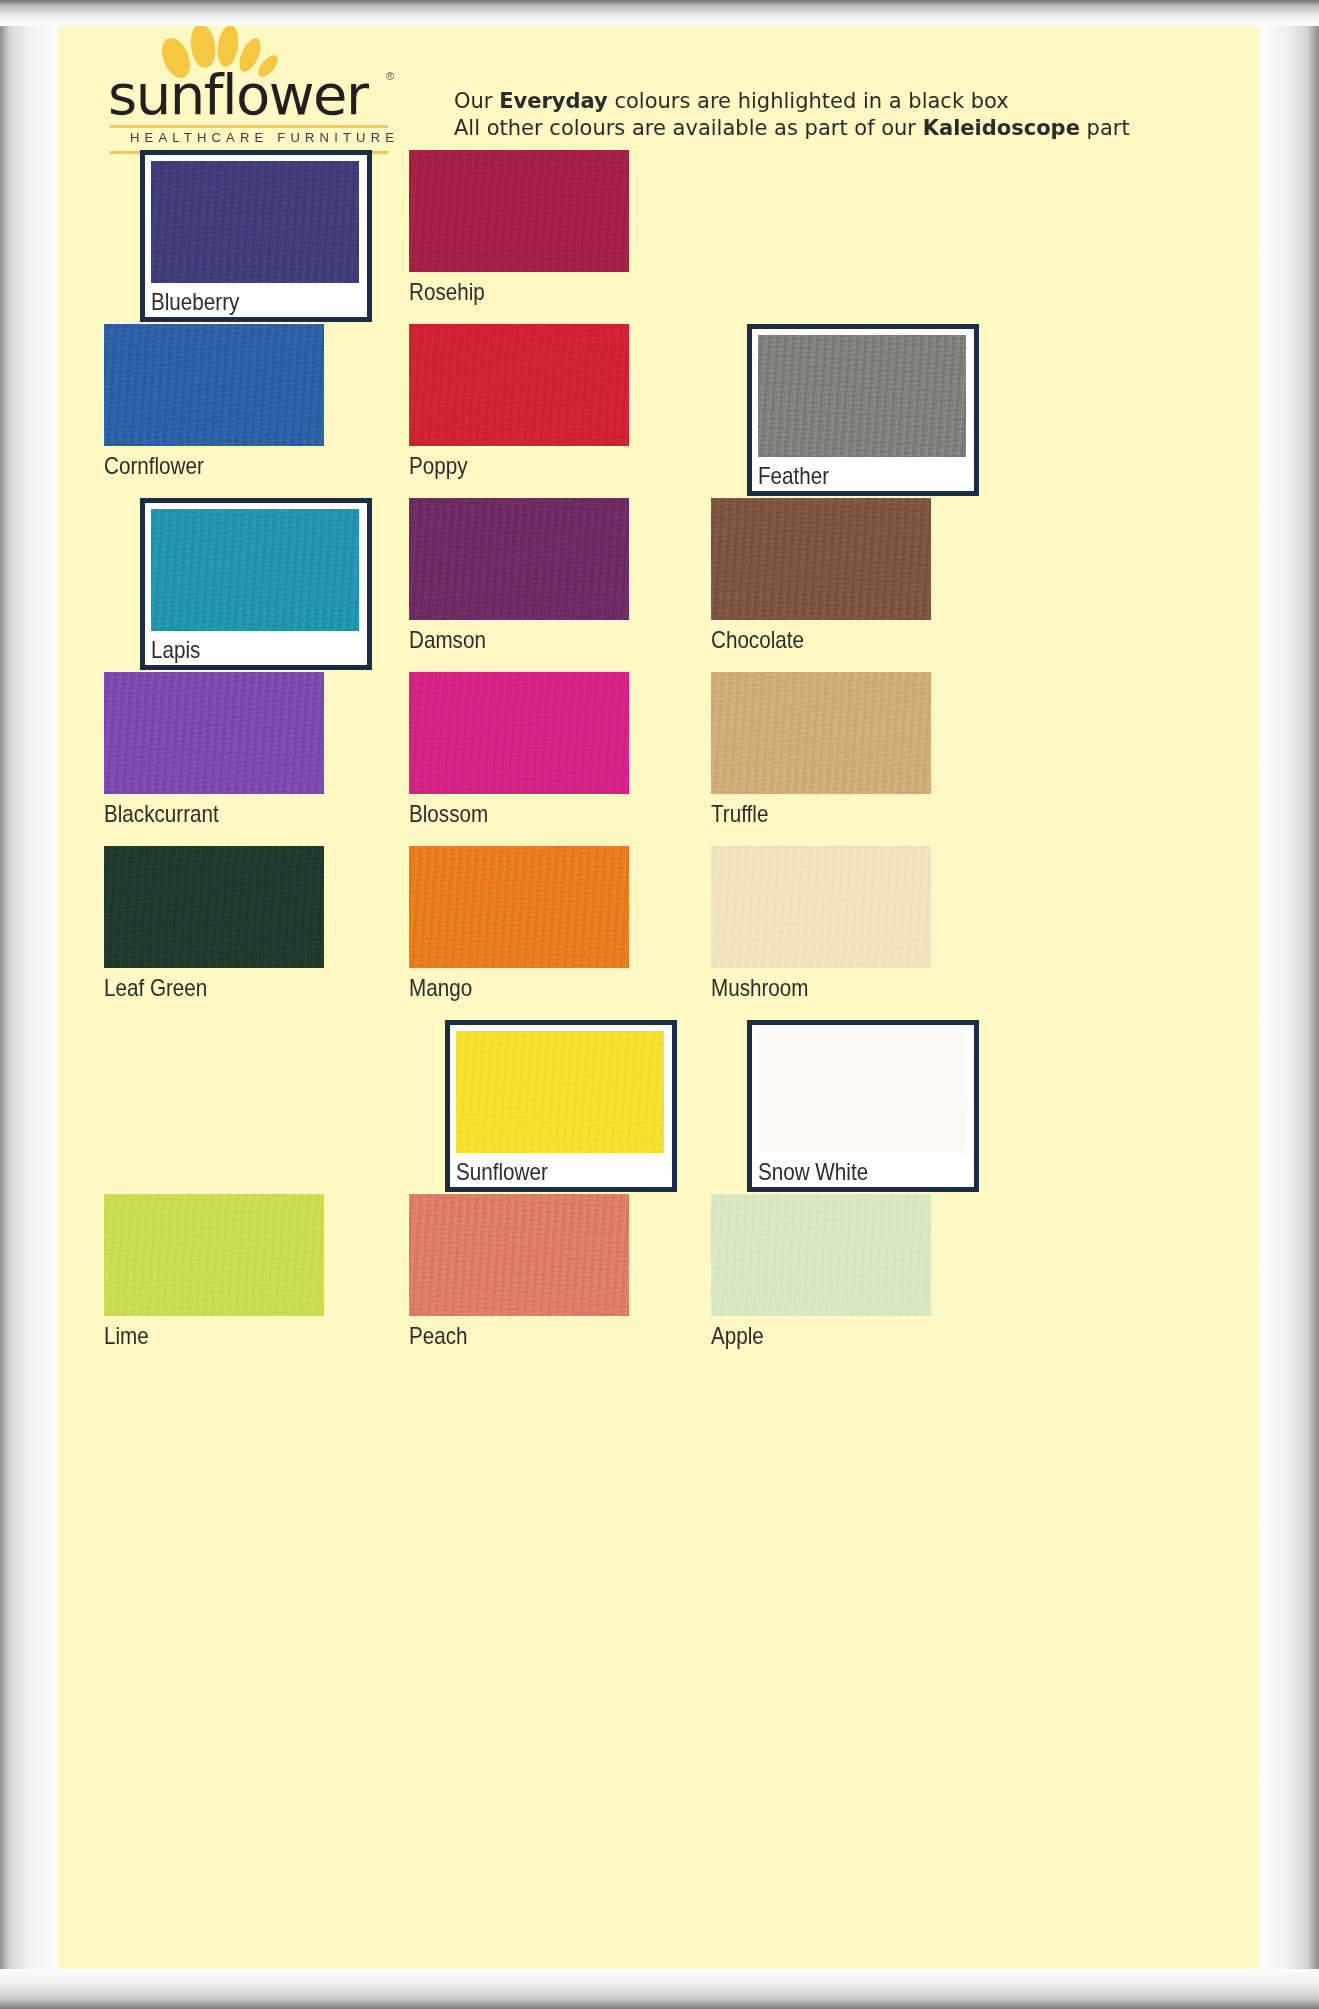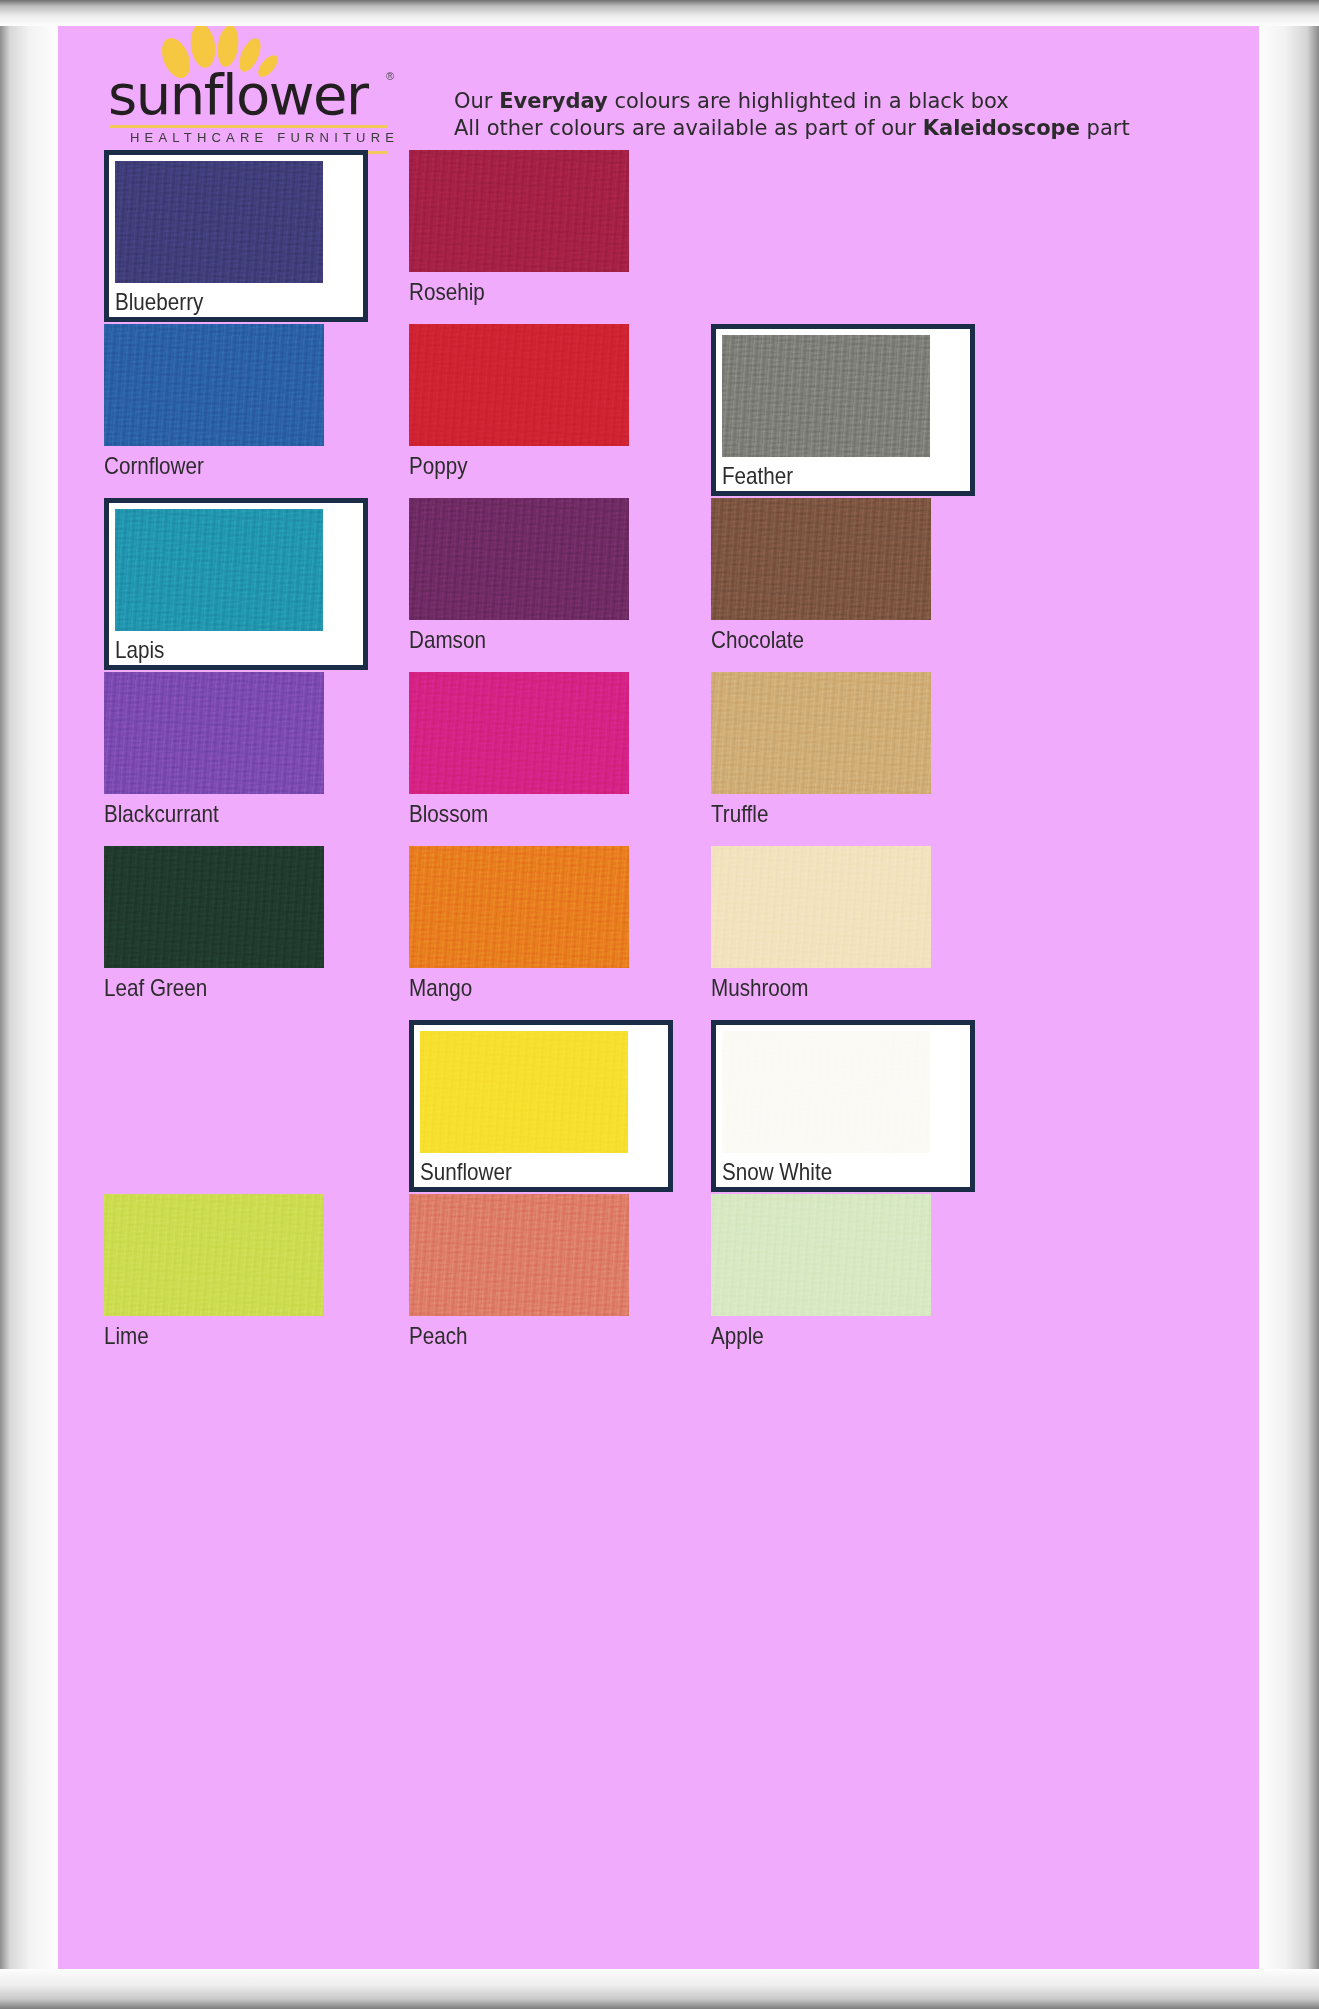--- a/index.html
+++ b/index.html
@@ -4,21 +4,21 @@
 <style>
   html, body {
     margin: 0;
     padding: 0;
     background: #9a9a9a;
   }
   #page {
     position: relative;
     width: 1319px;
     height: 2009px;
-    background: #f0abfc;
+    background: #fef9c3;
     overflow: hidden;
     font-family: "Liberation Sans", sans-serif;
   }
 
   
   #scan-left-edge {
     position: absolute; left: 0; top: 0; width: 58px; height: 2009px;
     background: linear-gradient(90deg,#8e8e8e 0px,#d8d8d8 10px,#f3f3f3 30px,#fdfdfd 58px);
   }
   #scan-right-edge {
@@ -88,21 +88,22 @@
 
   .cell-inner {
     position: absolute; left: 0; top: 0; width: 232px; height: 172px;
     box-sizing: border-box;
   }
   
   .cell.everyday .cell-inner {
     border: 5px solid #1b2d46;
     padding: 6px 6px 0 6px;
     background: #ffffff;
-    width: 264px;
+    width: 232px;
+    margin-left: 36px;
   }
   .swatch {
     position: relative;
     width: 220px; height: 122px;
     background-size: 100% 100%;
   }
   .cell.everyday .swatch { width: 208px; height: 122px; }
 
   
   .swatch::after {

